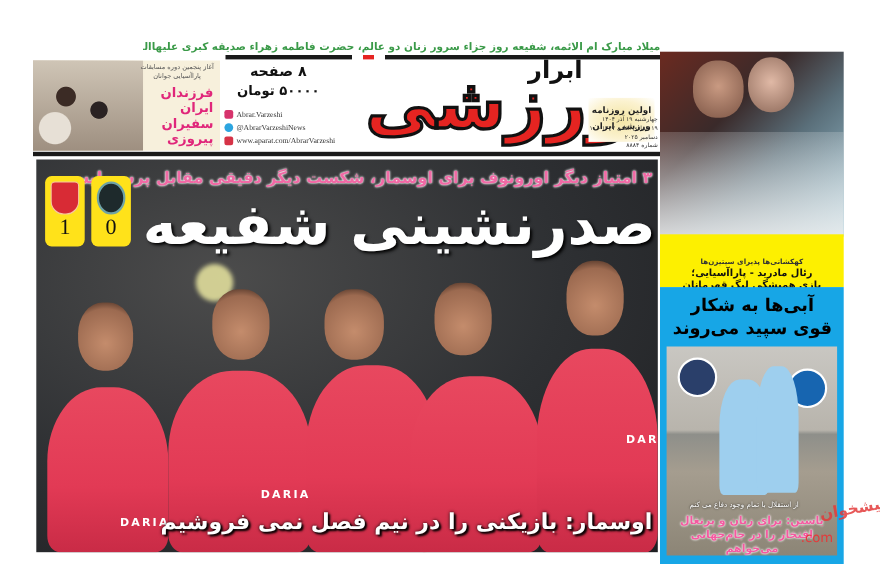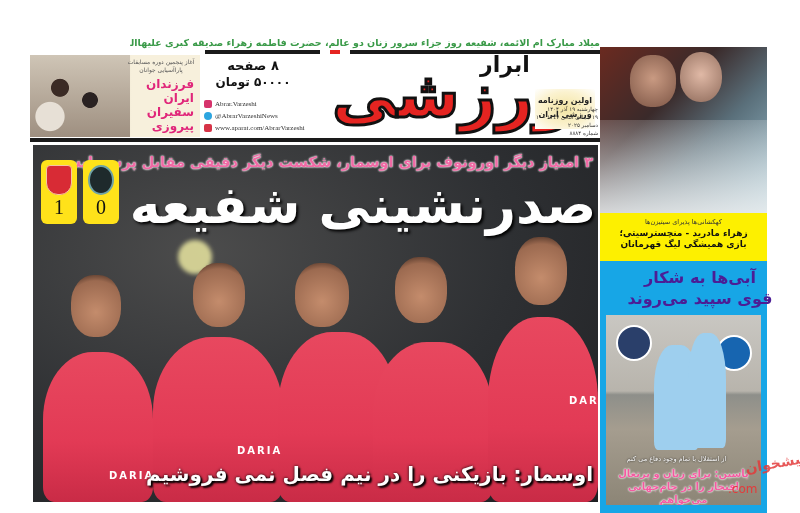--- a/index.html
+++ b/index.html
@@ -109,27 +109,27 @@
       position: absolute; left: 600px; top: 47px; width: 167px; height: 168px; overflow: hidden;
       background: linear-gradient(135deg, #6b2a20 0%, #3a2a2a 35%, #5a6f7a 60%, #9fc8d8 100%);
     }
     .rt-face1 { position: absolute; left: 30px; top: 8px; width: 46px; height: 52px; border-radius: 45%; background: radial-gradient(circle at 50% 45%, #c99a82, #7c5545); }
     .rt-face2 { position: absolute; left: 80px; top: 5px; width: 42px; height: 50px; border-radius: 48%; background: radial-gradient(circle at 50% 45%, #e0b9a6, #8e6a5a); }
     .rt-crowd { position: absolute; left: 0; bottom: 0; width: 167px; height: 95px; background: linear-gradient(180deg, rgba(240,240,240,0.2), rgba(240,240,240,0.85)); }
     .rt-caption {
       position: absolute; left: 600px; top: 213px; width: 167px; height: 48px; background: #fdf000;
       text-align: center;
     }
-    .rt-caption .small { font-size: 6.5px; color: #333; line-height: 12px; padding-top: 3px; }
+    .rt-caption .small { font-size: 6.5px; color: #333; line-height: 12px; padding-top: 19px; font-weight: bold; }
     .rt-caption .big { font-size: 9px; font-weight: bold; color: #111; line-height: 11px; }
 
     .right-bottom {
       position: absolute; left: 600px; top: 261px; width: 167px; height: 252px; background: #17a6e6;
     }
-    .rb-title { position: absolute; left: 4px; top: 6px; width: 160px; text-align: center; color: #4c1d95; font-size: 16px; font-weight: bold; line-height: 21px; margin-left: 16px; }
+    .rb-title { position: absolute; left: 4px; top: 6px; width: 160px; text-align: center; color: #000000; font-size: 16px; font-weight: bold; line-height: 21px; }
     .rb-photo {
       position: absolute; left: 6px; top: 54px; width: 155px; height: 190px;
       background: linear-gradient(180deg, #c9c7c2 0%, #b8b4ac 40%, #8e8f8a 42%, #a59d8f 60%, #8c8576 100%);
       overflow: hidden;
     }
     .rb-player { position: absolute; background: #9ecfee; border-radius: 40% 40% 8% 8%; }
     .rb-crest { position: absolute; width: 36px; height: 36px; border-radius: 50%; }
     .rb-kicker { position: absolute; left: 0; top: 140px; width: 141px; text-align: center; color: #fff; font-size: 6.5px; text-shadow: 0 0 2px #000; }
     .rb-head { position: absolute; left: 0; top: 152px; width: 155px; text-align: center; color: #f45aa0; font-size: 10px; font-weight: bold; line-height: 13px; text-shadow: 0 0 2px #fff, 0 0 2px #fff; }
 
@@ -223,21 +223,21 @@
   <div class="sub-main">اوسمار: بازیکنی را در نیم فصل نمی فروشیم</div>
 </div>
 
 <div class="right-top">
   <div class="rt-face1"></div>
   <div class="rt-face2"></div>
   <div class="rt-crowd"></div>
 </div>
 <div class="rt-caption">
   <div class="small">کهکشانی‌ها پذیرای سیتیزن‌ها</div>
-  <div class="big">زهراء مادرید - منچسترسیتی؛</div>
+  <div class="big">رئال مادرید - پاراآسیایی؛</div>
   <div class="big">بازی همیشگی لیگ قهرمانان</div>
 </div>
 
 <div class="right-bottom">
   <div class="rb-title">
     <div>آبی‌ها به شکار</div>
     <div>قوی سپید می‌روند</div>
   </div>
   <div class="rb-photo">
     <div class="rb-crest" style="left:10px; top:10px; background:#2a3f6a; border:2px solid #fff;"></div>

